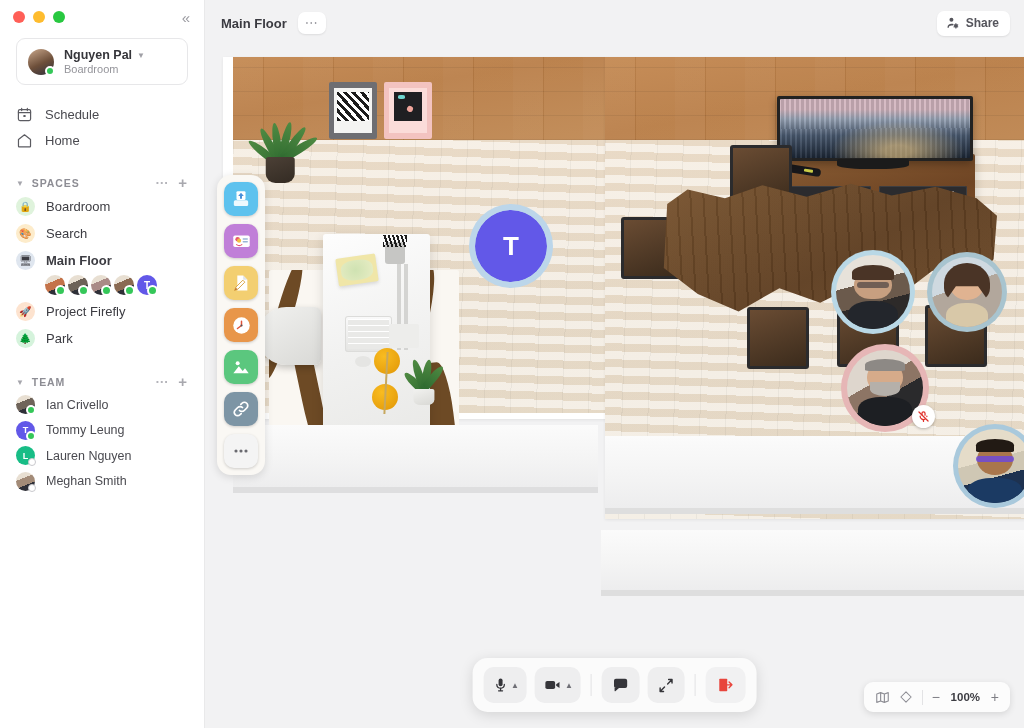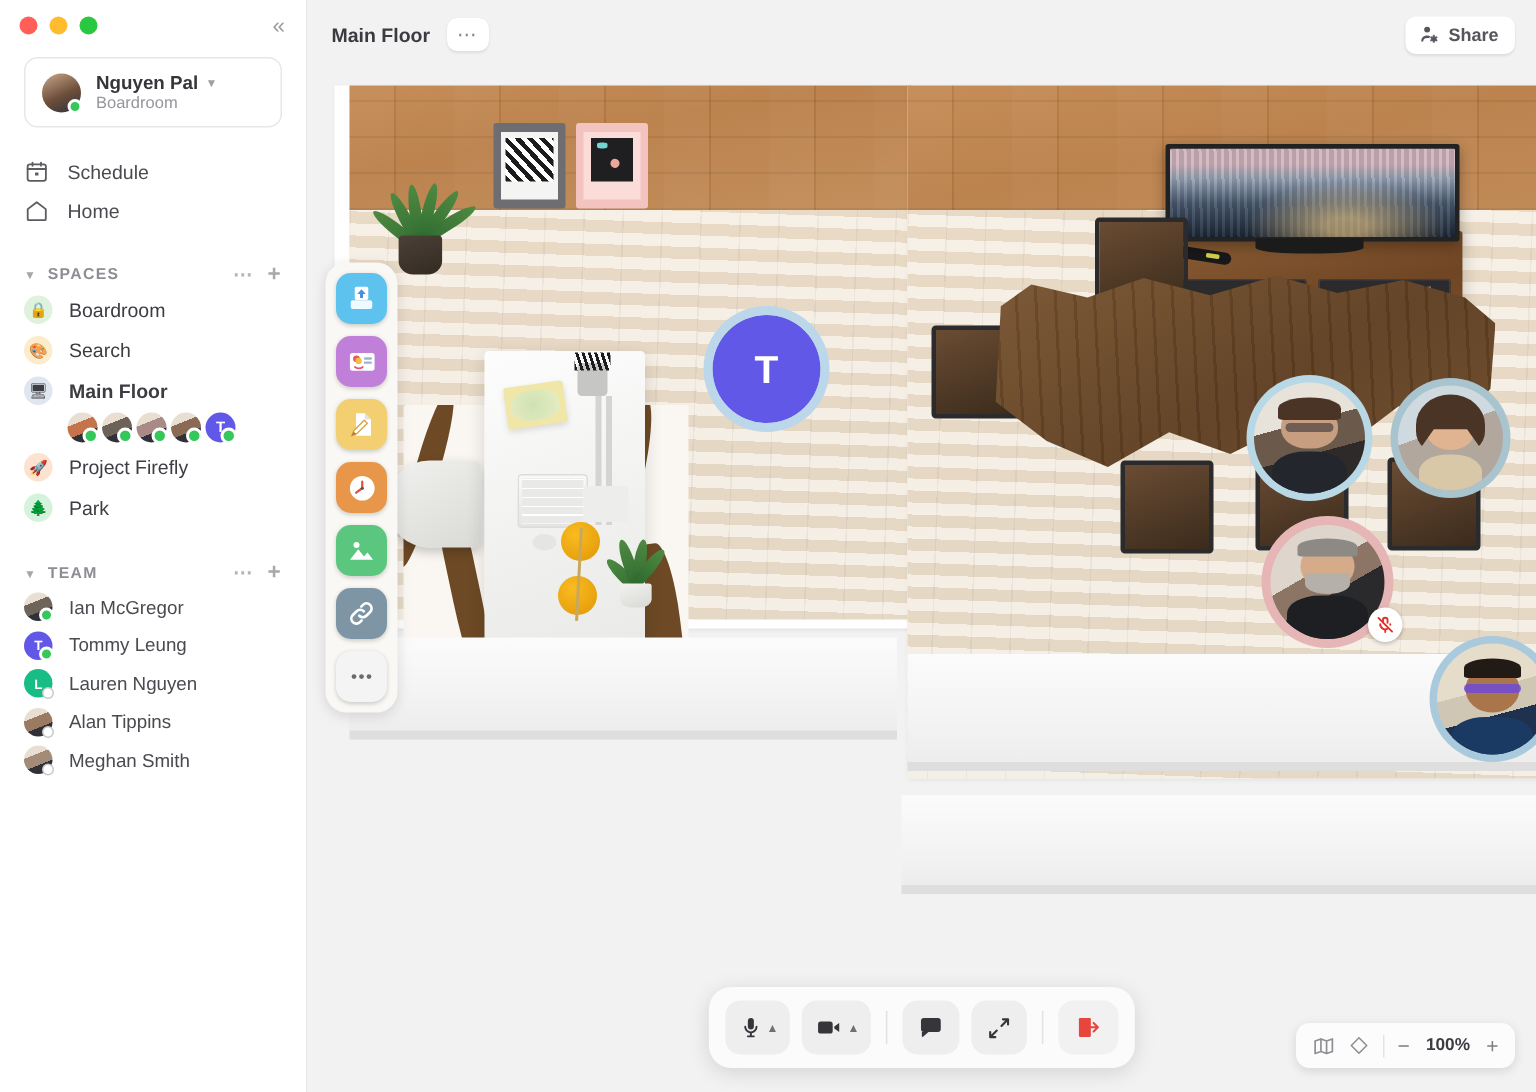--- a/index.html
+++ b/index.html
@@ -365,42 +365,35 @@
           <span class="sec-dots">⋯</span>
           <span class="sec-plus">+</span>
         </span>
       </div>
       <div id="team-list">
           <div class="tm-item">
             <div class="av" style="width: 19px; height: 19px;">
               <div class="pic" style="background: linear-gradient(158deg, rgb(232, 223, 210) 0px, rgb(232, 223, 210) 34%, rgb(111, 100, 90) 34%, rgb(111, 100, 90) 64%, rgb(47, 48, 56) 64%);"></div>
               <div class="dot on" style="width: 6px; height: 6px;"></div>
             </div>
-            <span>Ian McGregor</span>
+            <span>Ian Crivello</span>
           </div>
           <div class="tm-item">
             <div class="av" style="width: 19px; height: 19px;">
               <div class="mono-av" style="background: rgb(98, 88, 232); font-size: 9px;">T</div>
               <div class="dot on" style="width: 6px; height: 6px;"></div>
             </div>
             <span>Tommy Leung</span>
           </div>
           <div class="tm-item">
             <div class="av" style="width: 19px; height: 19px;">
               <div class="mono-av" style="background: rgb(24, 189, 134); font-size: 9px;">L</div>
               <div class="dot off" style="width: 6px; height: 6px;"></div>
             </div>
             <span>Lauren Nguyen</span>
-          </div>
-          <div class="tm-item">
-            <div class="av" style="width: 19px; height: 19px;">
-              <div class="pic" style="background: linear-gradient(158deg, rgb(232, 223, 210) 0px, rgb(232, 223, 210) 34%, rgb(154, 122, 96) 34%, rgb(154, 122, 96) 64%, rgb(47, 48, 56) 64%);"></div>
-              <div class="dot off" style="width: 6px; height: 6px;"></div>
-            </div>
-            <span>Alan Tippins</span>
           </div>
           <div class="tm-item">
             <div class="av" style="width: 19px; height: 19px;">
               <div class="pic" style="background: linear-gradient(158deg, rgb(232, 223, 210) 0px, rgb(232, 223, 210) 34%, rgb(163, 139, 120) 34%, rgb(163, 139, 120) 64%, rgb(47, 48, 56) 64%);"></div>
               <div class="dot off" style="width: 6px; height: 6px;"></div>
             </div>
             <span>Meghan Smith</span>
           </div>
         </div>
     </section>

